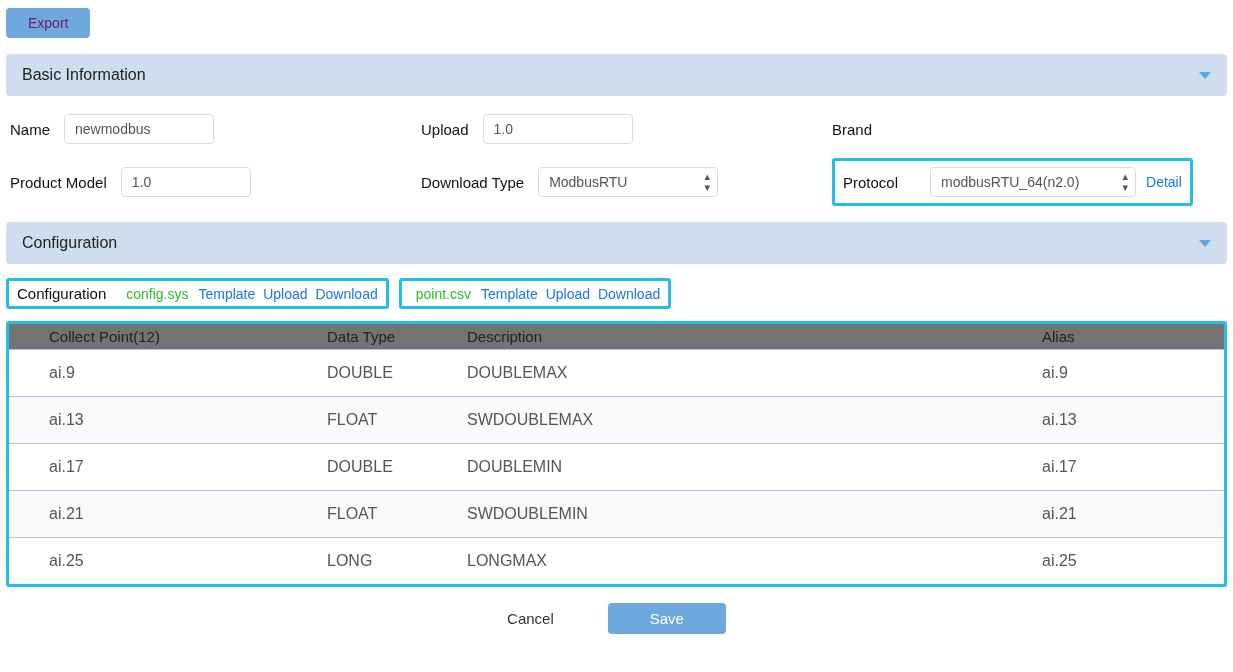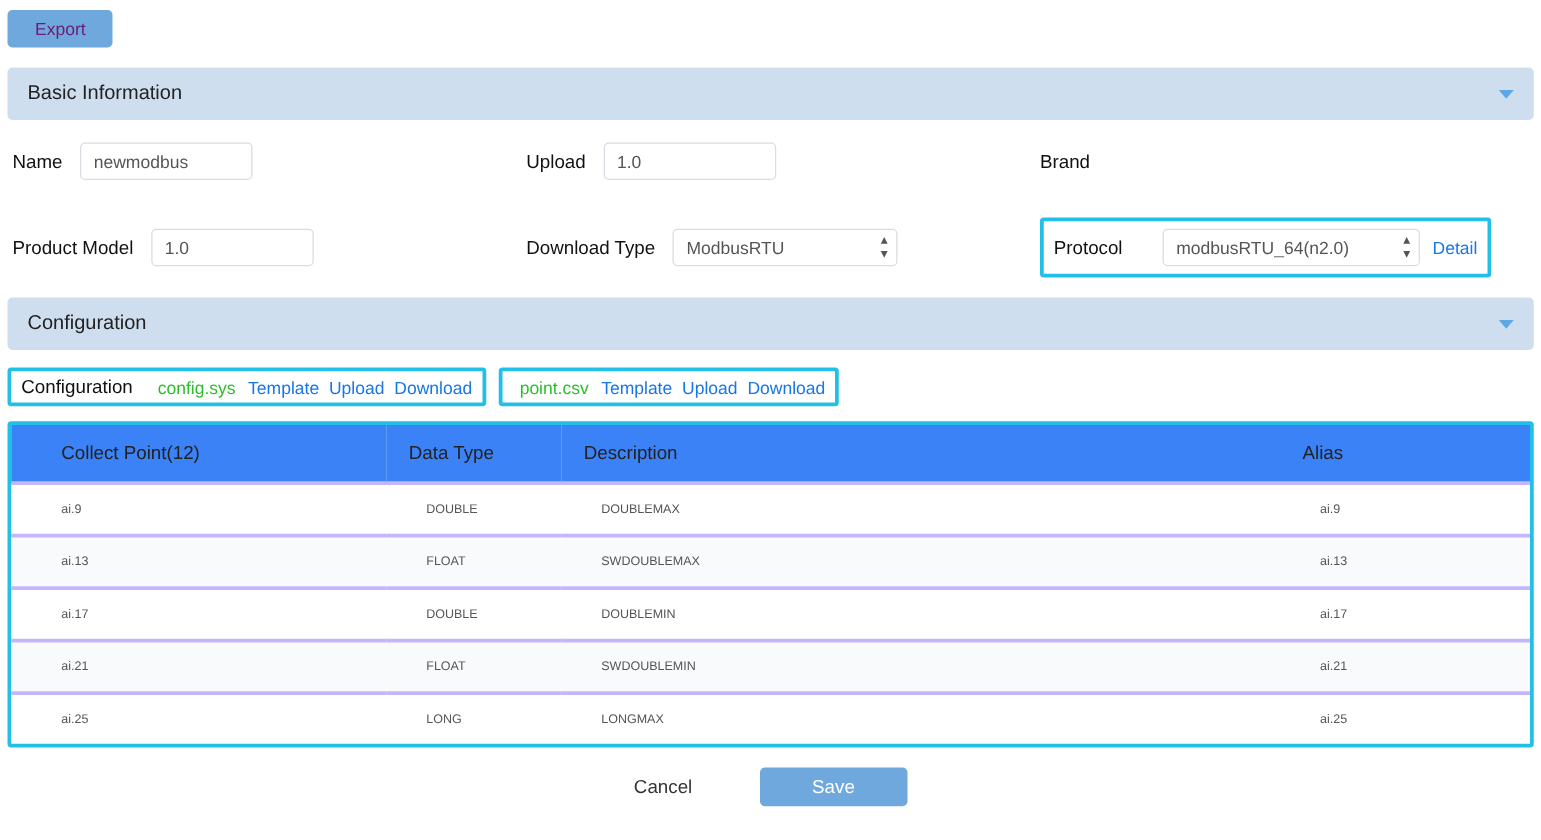--- a/index.html
+++ b/index.html
@@ -28,21 +28,21 @@
     display: flex;
     justify-content: space-between;
     align-items: center;
     font-size: 16px;
     color: #222;
     font-weight: 500;
   }
   .form-grid {
     display: grid;
     grid-template-columns: 1fr 1fr 1fr;
-    gap: 30px 20px;
+    gap: 14px 20px;
     margin-top: 18px;
     padding: 0 4px;
   }
   .cell {
     display: flex;
     align-items: center;
   }
   .cell > label, .cell-label {
     display: inline-block;
     font-size: 15px;
@@ -51,21 +51,21 @@
     margin-right: 14px;
     white-space: nowrap;
   }
   .text-input, .select {
     border: 1px solid #d7dde3;
     border-radius: 4px;
     padding: 6px 10px;
     font-size: 14px;
     color: #555;
     background: #fff;
-    width: 138px;
+    width: 150px;
   }
   .select { width: 170px; position: relative; padding-right: 24px; }
   .select-wrap { position: relative; display: inline-block; }
   .select-caret {
     position: absolute;
     right: 8px;
     top: 50%;
     transform: translateY(-50%);
     pointer-events: none;
     color: #555;
@@ -101,32 +101,32 @@
   .table-outline {
     border: 3px solid #22bfe8;
     border-radius: 3px;
     margin-top: 12px;
   }
   table.collect-table {
     width: 100%;
     border-collapse: collapse;
   }
   table.collect-table thead th {
-    background: #3b82f6;
+    background: #737373;
     text-align: left;
-    padding: 14px 18px;
+    padding: 4px 18px;
     font-size: 15px;
     color: #222;
     font-weight: 500;
   }
   table.collect-table tbody td {
-    padding: 14px 32px;
-    font-size: 10px;
+    padding: 14px 18px;
+    font-size: 16px;
     color: #555;
-    border-top: 3px solid #c4b5fd;
+    border-top: 1px solid #c4b5fd;
   }
   table.collect-table tbody tr:nth-child(even) td {
     background: #f8fafc;
   }
   table.collect-table th:nth-child(1), table.collect-table td:nth-child(1) { width: 300px; padding-left: 40px;}
   table.collect-table th:nth-child(2), table.collect-table td:nth-child(2) { width: 140px; }
   table.collect-table th:nth-child(4), table.collect-table td:nth-child(4) { width: 200px; }
 
   .footer-actions {
     margin-top: 16px;

